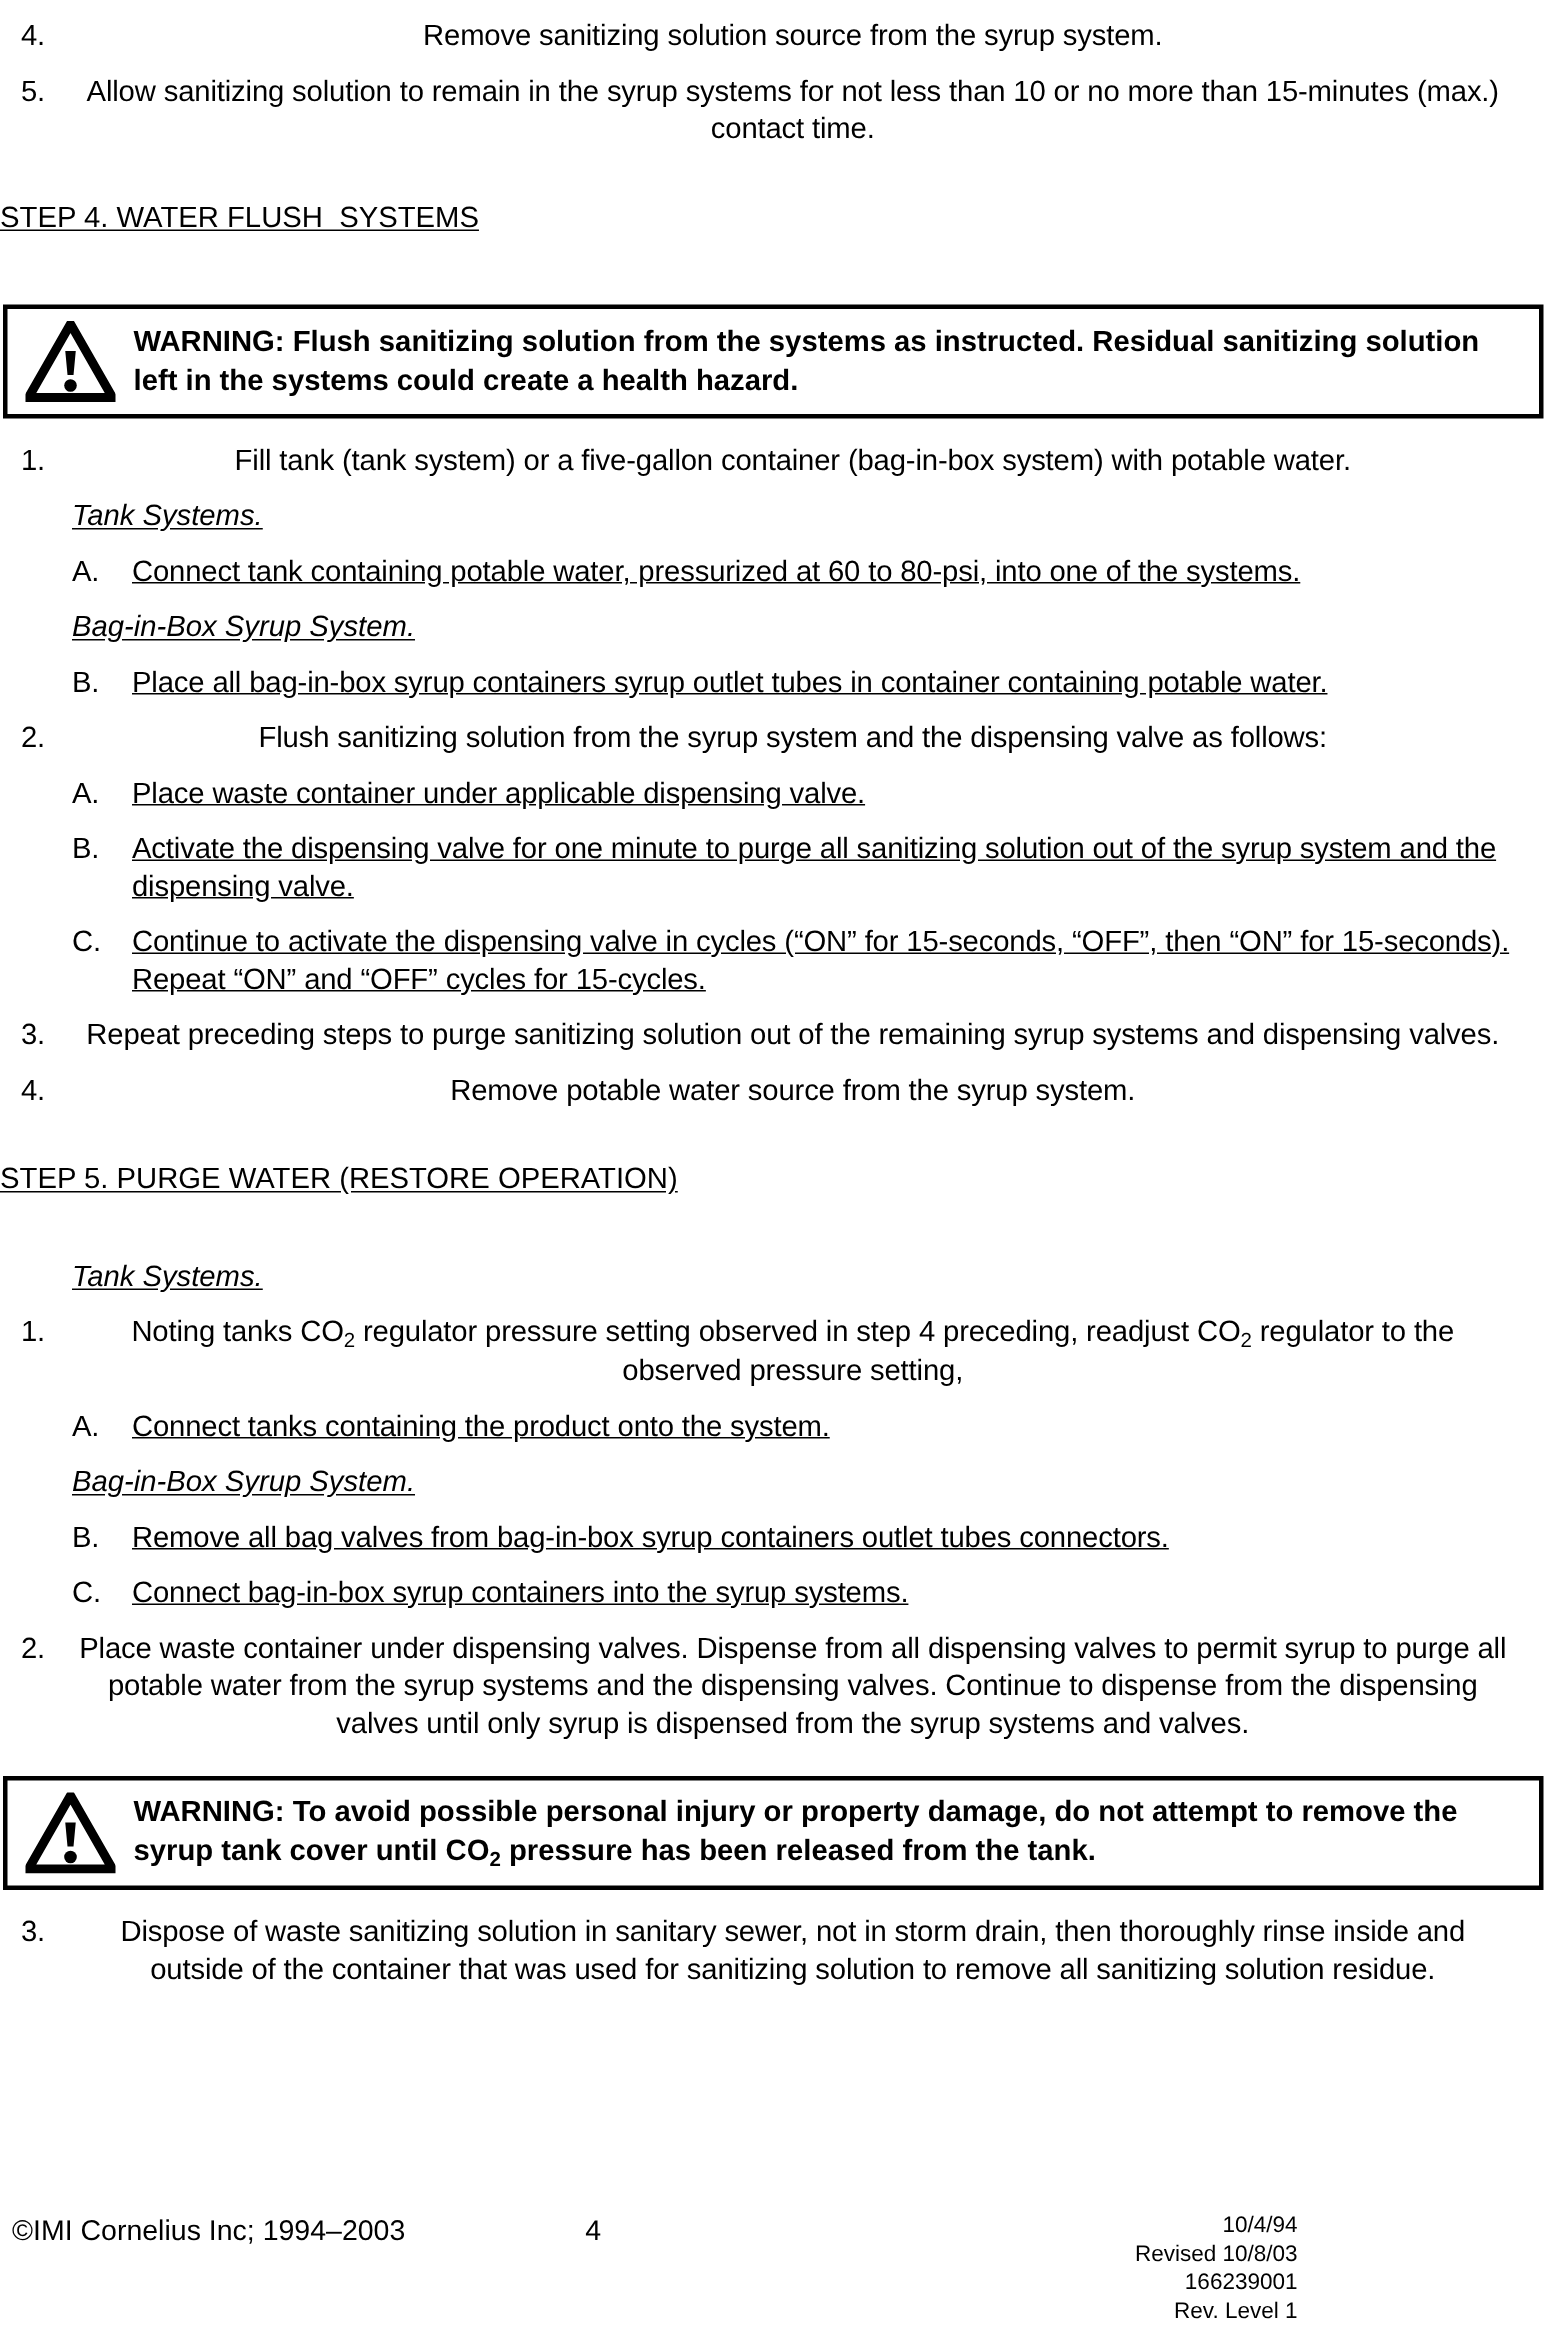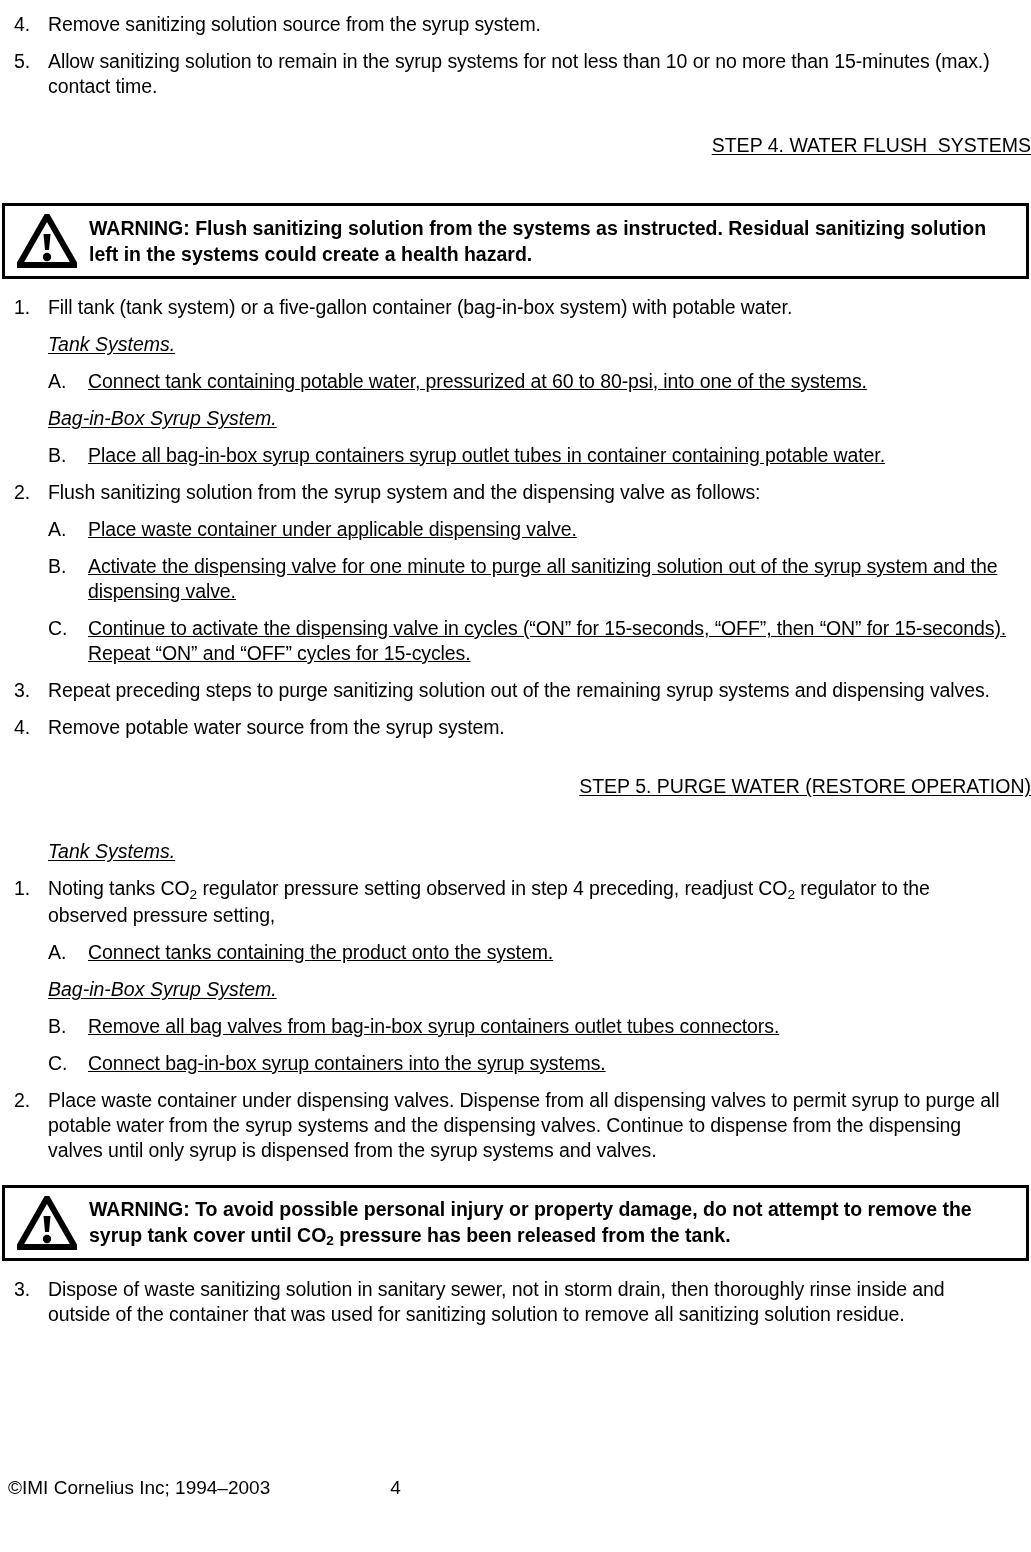--- a/index.html
+++ b/index.html
@@ -40,20 +40,21 @@
     align-items: flex-start;
     padding-left: 14px;
     padding-right: 22px;
   }
   .num-row .marker {
     flex: 0 0 34px;
     text-align: left;
   }
   .num-row .body {
     flex: 1 1 auto;
+    text-align: center;
   }
 
   
   .let-row {
     display: flex;
     align-items: flex-start;
     padding-left: 48px;
     padding-right: 22px;
   }
   .let-row .marker {
@@ -75,21 +76,20 @@
     text-decoration: underline;
     text-underline-offset: 2px;
     font-style: italic;
   }
 
   
   .step-head {
     padding-left: 0px;
     font-size: 19.5px;
     line-height: 25px;
-    text-align: right;
   }
   .step-head span {
     text-decoration: underline;
     text-underline-offset: 2px;
     white-space: pre;
   }
 
   
   .warn-box {
     margin: 0 2px 0 2px;
@@ -345,14 +345,20 @@
     <div class="num-row txt">
       <div class="marker">3.</div>
       <div class="body">Dispose of waste sanitizing solution in sanitary sewer, not in storm drain, then thoroughly rinse inside and outside of the container that was used for sanitizing solution to remove all sanitizing solution residue.</div>
     </div>
 
   </div>
 
   <div class="footer">
     <div class="footer-copy">©IMI Cornelius Inc; 1994–2003</div>
     <div class="footer-page">4</div>
+    <div class="footer-right">
+      <div>10/4/94</div>
+      <div>Revised 10/8/03</div>
+      <div>166239001</div>
+      <div>Rev. Level 1</div>
+    </div>
   </div>
 </div>
 
 </body></html>

